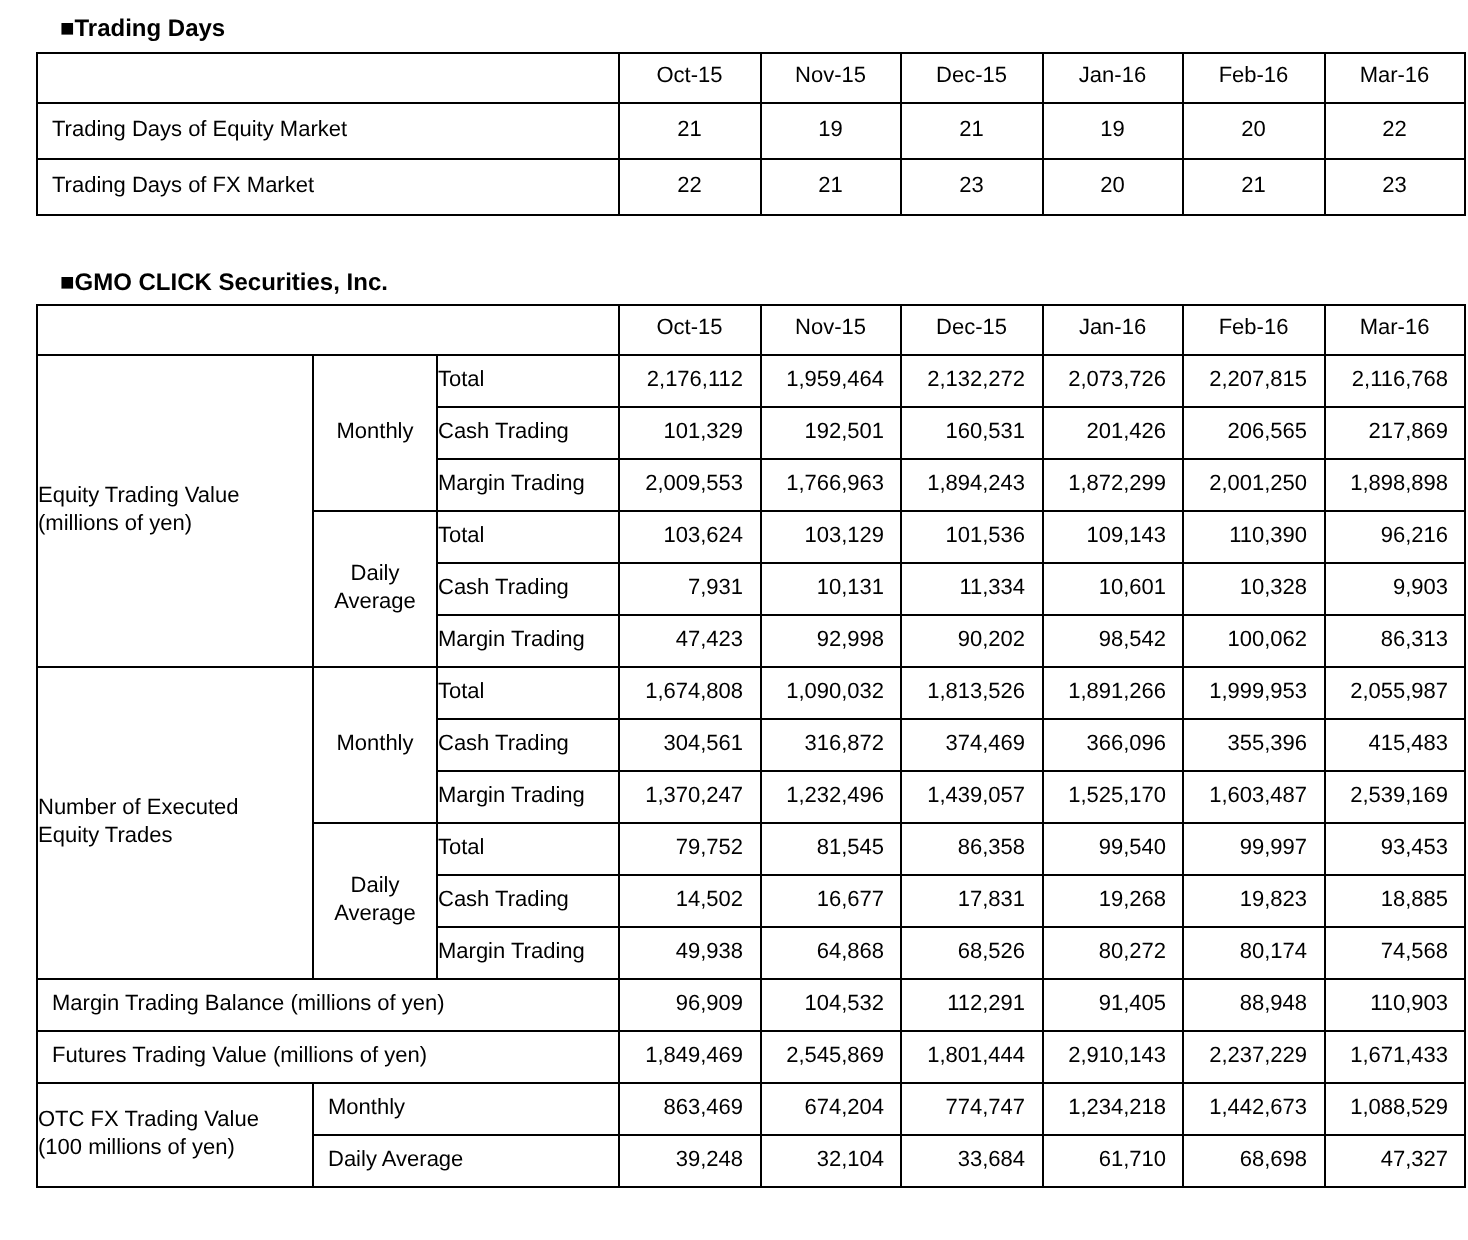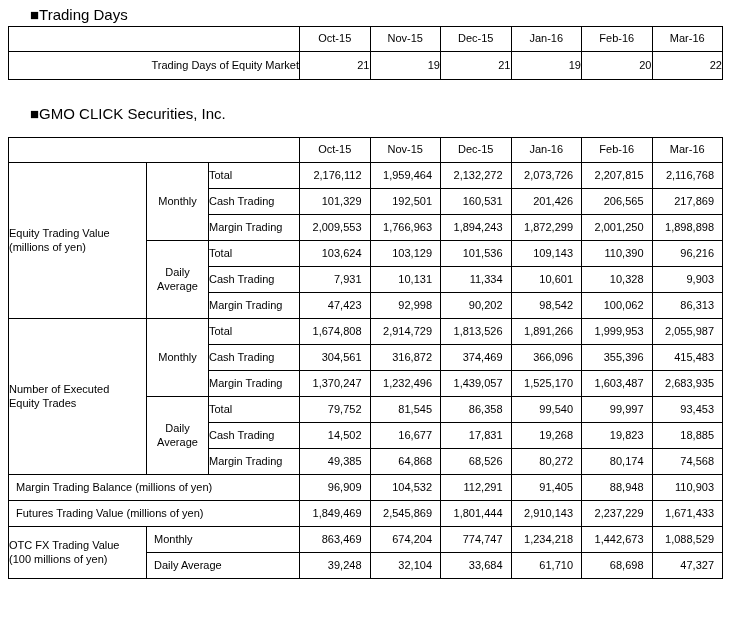--- a/index.html
+++ b/index.html
@@ -2,34 +2,34 @@
 <html><head>
 <meta charset="utf-8">
 <style>
   html,body{margin:0;padding:0;}
   body{
     width:734px;height:620px;overflow:hidden;
     background:#ffffff;color:#000000;
     font-family:"Liberation Sans","DejaVu Sans",sans-serif;
   }
   .sec-title{
-    margin:0;font-size:15px;font-weight:normal;line-height:15px;
+    margin:0;font-size:12px;font-weight:bold;line-height:15px;
   }
   #title1{margin:7px 0 4px 30px;}
-  #title2{margin:26px 0 16px 30px;}
+  #title2{margin:26px 0 3px 30px;}
   table{
     border-collapse:collapse;table-layout:fixed;
-    margin-left:8px;width:714px;
+    margin-left:18px;width:714px;
   }
   td{
     border:1px solid #000;font-size:11px;padding:0;
     vertical-align:middle;line-height:1.25;overflow:hidden;
   }
   .t1 .head-row td{height:24px;}
-  .t1 .data-row td{height:27px;text-align:right;}
+  .t1 .data-row td{height:27px;}
   .t2 .head-row td{height:24px;}
   .t2 .data-row td{height:25px;}
   .mon{text-align:center;}
   .left-label{text-align:left;padding-left:7px;}
   .num{text-align:right;padding-right:8px;}
   .cat{text-align:left;white-space:pre-line;}
   .period{text-align:center;}
   .sub{}
 </style>
 </head>
@@ -61,20 +61,29 @@
     </tr>
     <tr class="data-row">
       <td class="left-label">Trading Days of Equity Market</td>
       <td class="mon">21</td>
       <td class="mon">19</td>
       <td class="mon">21</td>
       <td class="mon">19</td>
       <td class="mon">20</td>
       <td class="mon">22</td>
     </tr>
+    <tr class="data-row">
+      <td class="left-label">Trading Days of FX Market</td>
+      <td class="mon">22</td>
+      <td class="mon">21</td>
+      <td class="mon">23</td>
+      <td class="mon">20</td>
+      <td class="mon">21</td>
+      <td class="mon">23</td>
+    </tr>
   </tbody>
     </table>
 
   <h2 id="title2" class="sec-title">■GMO CLICK Securities, Inc.</h2>
 
   <table class="t2">
     <colgroup>
       <col style="width:138px">
         <col style="width:62px">
         <col style="width:91px">
@@ -155,21 +164,21 @@
       <td class="num">100,062</td>
       <td class="num">86,313</td>
     </tr>
 
     <tr class="data-row">
       <td class="cat" rowspan="6">Number of Executed
 Equity Trades</td>
       <td class="period" rowspan="3">Monthly</td>
       <td class="sub">Total</td>
       <td class="num">1,674,808</td>
-      <td class="num">2,914,729</td>
+      <td class="num">1,090,032</td>
       <td class="num">1,813,526</td>
       <td class="num">1,891,266</td>
       <td class="num">1,999,953</td>
       <td class="num">2,055,987</td>
     </tr>
     <tr class="data-row">
       <td class="sub">Cash Trading</td>
       <td class="num">304,561</td>
       <td class="num">316,872</td>
       <td class="num">374,469</td>
@@ -177,21 +186,21 @@
       <td class="num">355,396</td>
       <td class="num">415,483</td>
     </tr>
     <tr class="data-row">
       <td class="sub">Margin Trading</td>
       <td class="num">1,370,247</td>
       <td class="num">1,232,496</td>
       <td class="num">1,439,057</td>
       <td class="num">1,525,170</td>
       <td class="num">1,603,487</td>
-      <td class="num">2,683,935</td>
+      <td class="num">2,539,169</td>
     </tr>
 
     <tr class="data-row">
       <td class="period" rowspan="3">Daily Average</td>
       <td class="sub">Total</td>
       <td class="num">79,752</td>
       <td class="num">81,545</td>
       <td class="num">86,358</td>
       <td class="num">99,540</td>
       <td class="num">99,997</td>
@@ -201,21 +210,21 @@
       <td class="sub">Cash Trading</td>
       <td class="num">14,502</td>
       <td class="num">16,677</td>
       <td class="num">17,831</td>
       <td class="num">19,268</td>
       <td class="num">19,823</td>
       <td class="num">18,885</td>
     </tr>
     <tr class="data-row">
       <td class="sub">Margin Trading</td>
-      <td class="num">49,385</td>
+      <td class="num">49,938</td>
       <td class="num">64,868</td>
       <td class="num">68,526</td>
       <td class="num">80,272</td>
       <td class="num">80,174</td>
       <td class="num">74,568</td>
     </tr>
 
     <tr class="data-row">
       <td class="left-label" colspan="3">Margin Trading Balance (millions of yen)</td>
       <td class="num">96,909</td>

